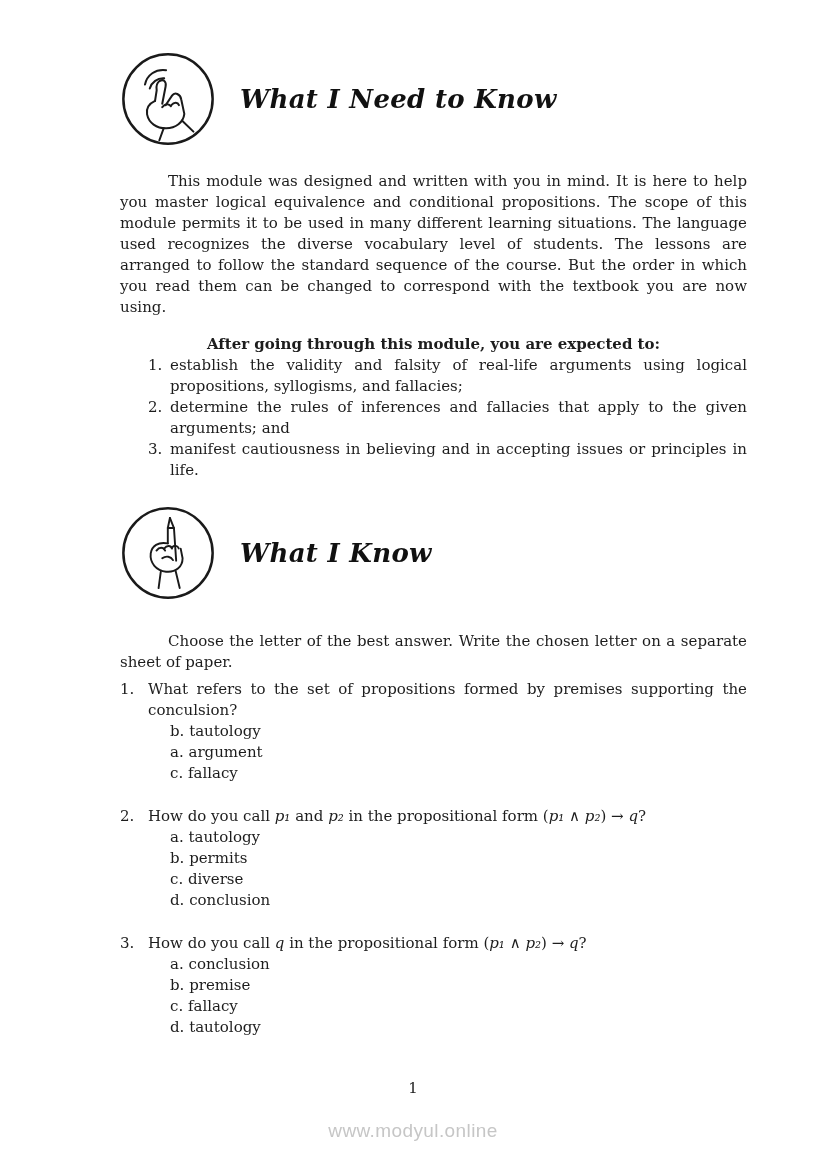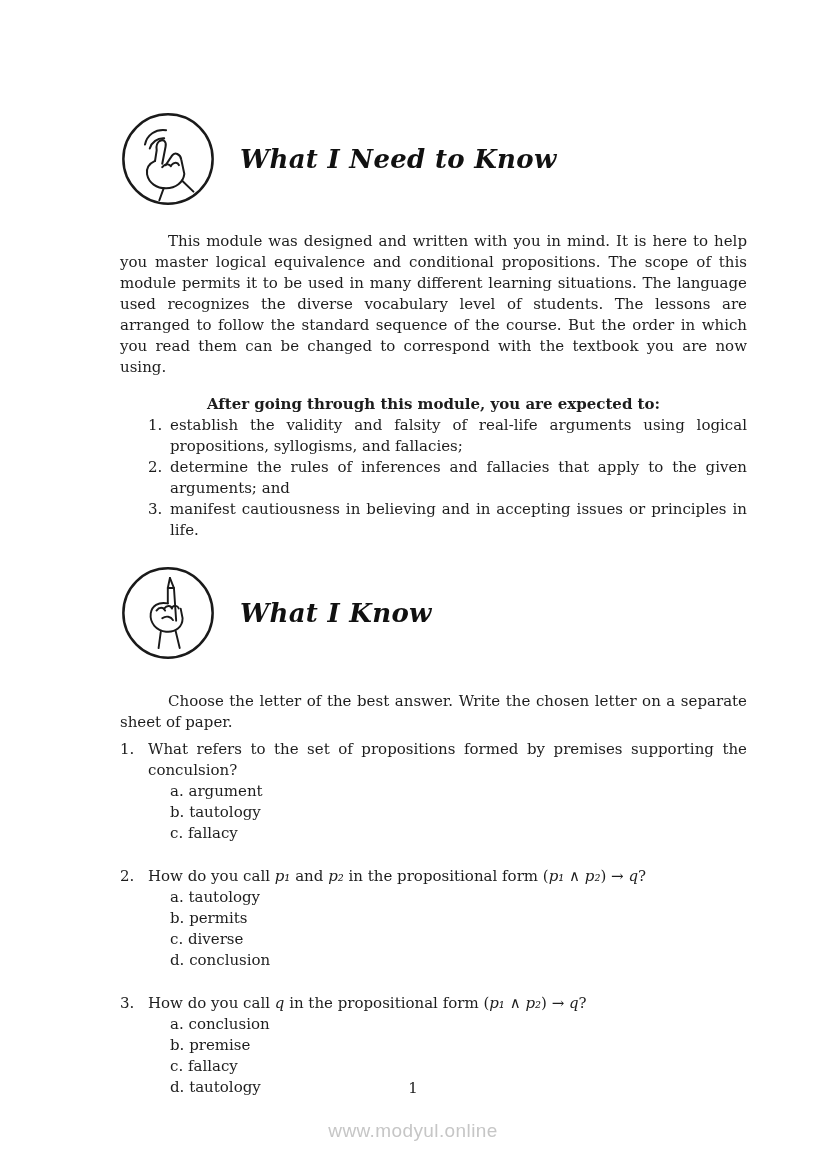--- a/index.html
+++ b/index.html
@@ -18,21 +18,21 @@
   }
   .content {
     margin-left: 120px;
     margin-right: 79px;
   }
   .section-header {
     display: flex;
     align-items: center;
     gap: 24px;
   }
-  .section-header.first { padding-top: 111px; }
+  .section-header.first { padding-top: 51px; }
   .section-header.second { margin-top: 24px; align-items: center; }
   .icon-circle {
     width: 96px;
     height: 96px;
     flex-shrink: 0;
   }
   .section-heading {
     font-size: 26px;
     line-height: 30px;
     font-weight: bold;
@@ -171,22 +171,22 @@
       <h2 class="section-heading">What I Know</h2>
     </div>
 
     <p class="instructions">Choose the letter of the best answer. Write the chosen letter on a separate sheet of paper.</p>
 
     <div class="questions">
 
       <div class="question">
         <span class="qnum">1.</span><span class="qtext"><span>What refers to the set of propositions formed by premises supporting the conculsion?</span></span>
         <div class="options">
+          <div class="option">b. tautology</div>
           <div class="option">a. argument</div>
-          <div class="option">b. tautology</div>
           <div class="option">c. fallacy</div>
         </div>
       </div>
 
       <div class="question">
         <span class="qnum">2.</span><span class="qtext"><span>How do you call </span><i>p₁</i><span> and </span><i>p₂</i><span> in the propositional form (</span><i>p₁</i><span> ∧ </span><i>p₂</i><span>) → </span><i>q</i><span>?</span></span>
         <div class="options">
           <div class="option">a. tautology</div>
           <div class="option">b. permits</div>
           <div class="option">c. diverse</div>

